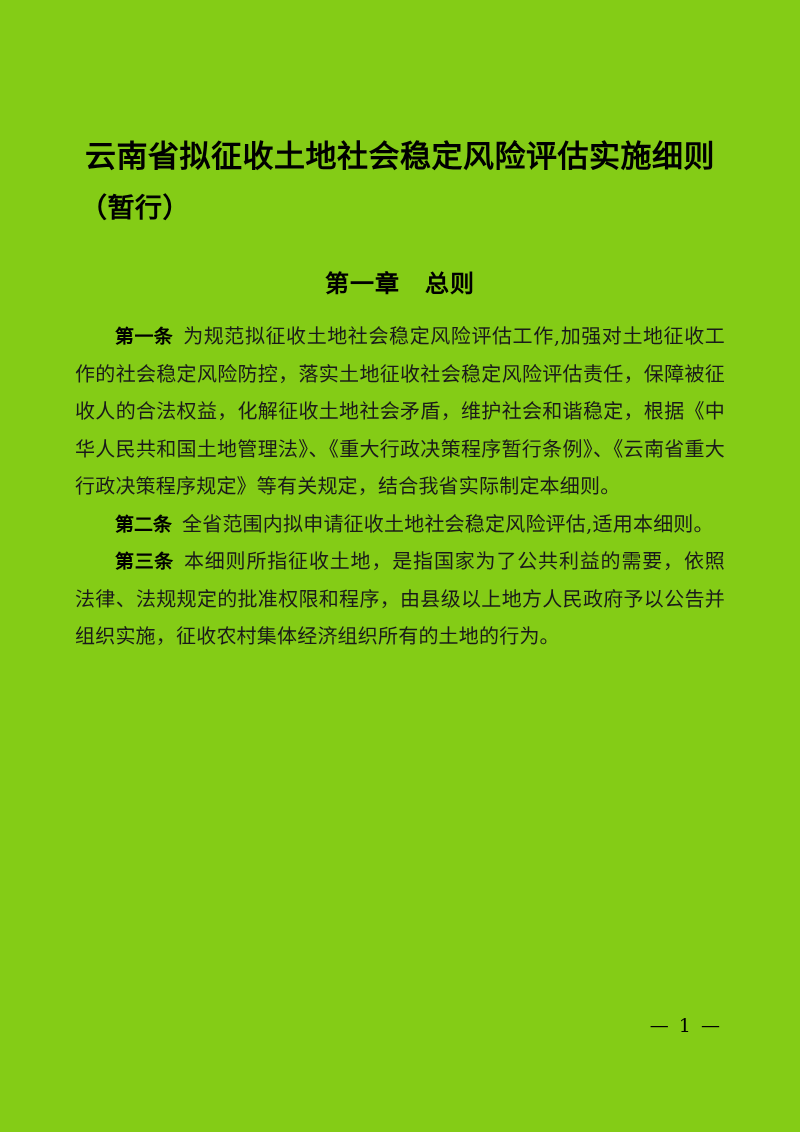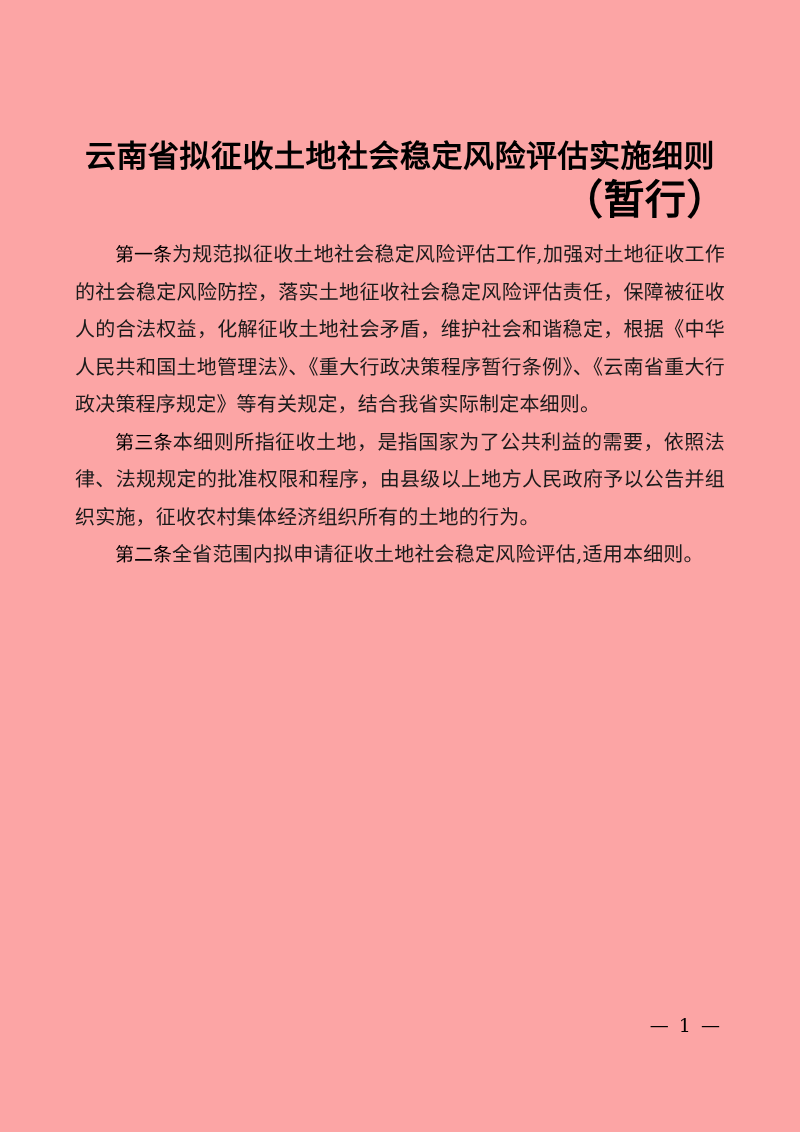--- a/index.html
+++ b/index.html
@@ -6,46 +6,46 @@
     margin: 0;
     padding: 0;
     background: #ffffff;
   }
 
   .page {
     position: relative;
     width: 800px;
     height: 1132px;
     margin: 0 auto;
-    background: #fca5a5;
+    background: #84cc16;
     box-sizing: border-box;
     overflow: hidden;
   }
 
   
   .doc-title {
     margin: 0;
     padding: 0 72px;
     padding-top: 134px;
     text-align: center;
     font-family: "DejaVu Serif", "Liberation Serif", serif;
     font-weight: bold;
     font-size: 31px;
     line-height: 44px;
     letter-spacing: 0.5px;
     color: #000000;
   }
 
   .doc-subtitle {
-    margin: 0;
+    margin: 8px;
     padding: 0 72px;
-    text-align: right;
+    text-align: left;
     font-family: "DejaVu Serif", "Liberation Serif", serif;
     font-weight: bold;
-    font-size: 41px;
+    font-size: 27px;
     line-height: 44px;
     letter-spacing: 0.5px;
     color: #000000;
   }
 
   
   .chapter-heading {
     margin: 0;
     padding-top: 26px;
     text-align: center;
@@ -73,25 +73,25 @@
     color: #1a1a1a;
     letter-spacing: 0.2px;
   }
 
   .article + .article {
     margin-top: 0px;
   }
 
   .article .label {
     font-family: "DejaVu Sans", "Liberation Sans", sans-serif;
-    font-weight: normal;
+    font-weight: bold;
     font-size: 19px;
     color: #000000;
     letter-spacing: 0;
-    margin-right: 0;
+    margin-right: 10px;
   }
 
   
   .page-footer {
     position: absolute;
     left: 0;
     right: 0;
     bottom: 96px;
     text-align: right;
     padding-right: 78px;
@@ -103,33 +103,34 @@
 </style>
 </head>
 <body>
 
 <div class="page">
 
   <h1 class="doc-title">云南省拟征收土地社会稳定风险评估实施细则</h1>
 
   <div class="doc-subtitle">（暂行）</div>
 
+  <h2 class="chapter-heading">第一章　总则</h2>
 
   <div class="body-block">
 
     <p class="article">
       <span class="label">第一条</span><span>为规范拟征收土地社会稳定风险评估工作,加强对土地征收工作的社会稳定风险防控，落实土地征收社会稳定风险评估责任，保障被征收人的合法权益，化解征收土地社会矛盾，维护社会和谐稳定，根据《中华人民共和国土地管理法》、《重大行政决策程序暂行条例》、《云南省重大行政决策程序规定》等有关规定，结合我省实际制定本细则。</span>
     </p>
 
     <p class="article">
-      <span class="label">第三条</span><span>本细则所指征收土地，是指国家为了公共利益的需要，依照法律、法规规定的批准权限和程序，由县级以上地方人民政府予以公告并组织实施，征收农村集体经济组织所有的土地的行为。</span>
+      <span class="label">第二条</span><span>全省范围内拟申请征收土地社会稳定风险评估,适用本细则。</span>
     </p>
 
     <p class="article">
-      <span class="label">第二条</span><span>全省范围内拟申请征收土地社会稳定风险评估,适用本细则。</span>
+      <span class="label">第三条</span><span>本细则所指征收土地，是指国家为了公共利益的需要，依照法律、法规规定的批准权限和程序，由县级以上地方人民政府予以公告并组织实施，征收农村集体经济组织所有的土地的行为。</span>
     </p>
 
 
 
   </div>
 
   <div class="page-footer">— 1 —</div>
 
 </div>
 

